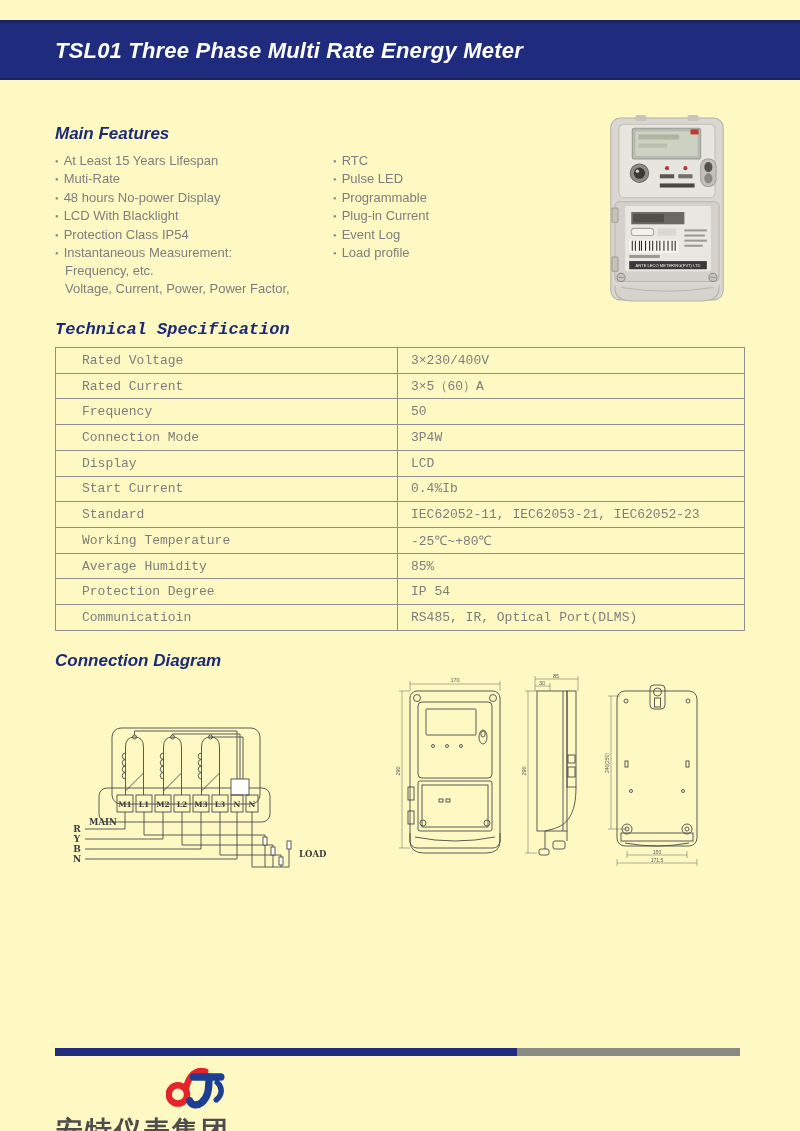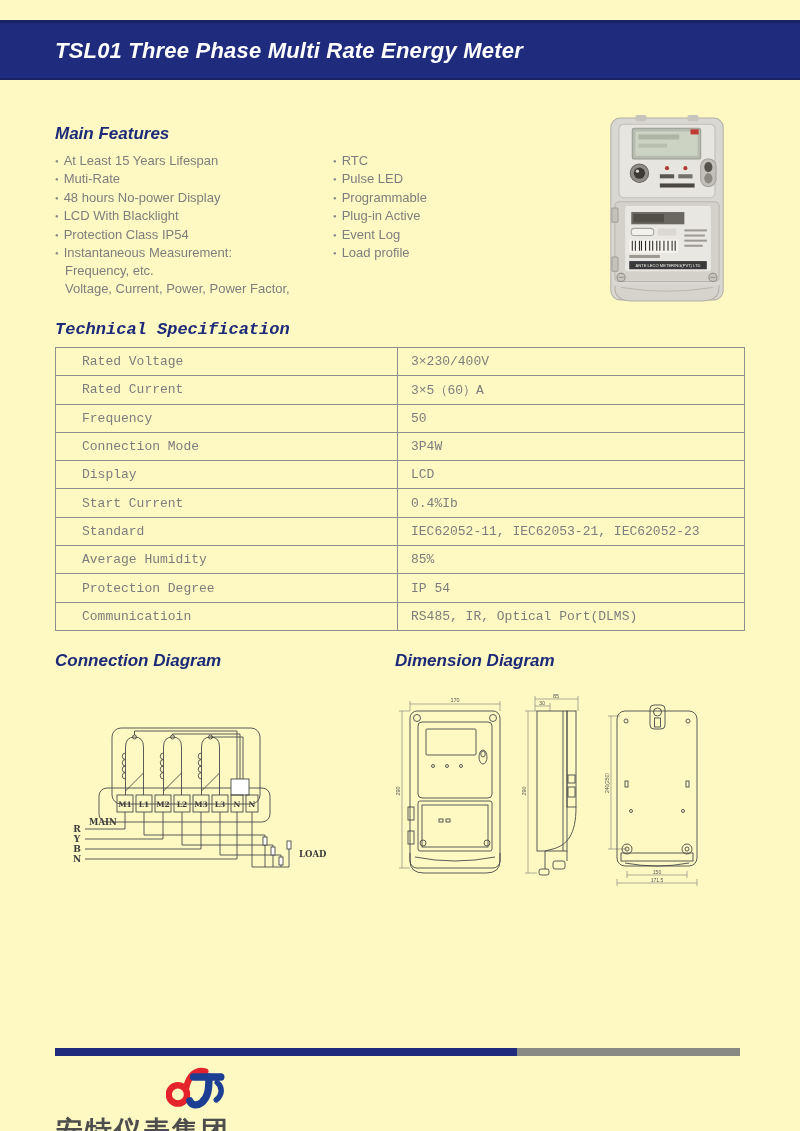--- a/index.html
+++ b/index.html
@@ -86,21 +86,21 @@
           <li class="bullet">LCD With Blacklight</li>
           <li class="bullet">Protection Class IP54</li>
           <li class="bullet">Instantaneous Measurement:</li>
           <li class="cont">Frequency, etc.</li>
           <li class="cont">Voltage, Current, Power, Power Factor,</li>
         </ul>
       <ul id="feat-right" class="feat-col right">
           <li class="bullet">RTC</li>
           <li class="bullet">Pulse LED</li>
           <li class="bullet">Programmable</li>
-          <li class="bullet">Plug-in Active</li>
+          <li class="bullet">Plug-in Current</li>
           <li class="bullet">Event Log</li>
           <li class="bullet">Load profile</li>
         </ul>
     </div>
   </section>
 
   <svg id="product-photo" viewBox="0 0 122 188" width="126" height="192">
     <rect x="6" y="4" width="110" height="178" rx="9" fill="#d9d7d1" stroke="#b3b0a9" stroke-width="1"></rect>
     <rect x="30" y="1" width="11" height="6" rx="2" fill="#c7c4bd"></rect>
     <rect x="81" y="1" width="11" height="6" rx="2" fill="#c7c4bd"></rect>
@@ -197,20 +197,24 @@
           </tr>
           <tr>
             <td class="sl">Start Current</td>
             <td class="sv">0.4%Ib</td>
           </tr>
           <tr>
             <td class="sl">Standard</td>
             <td class="sv">IEC62052-11, IEC62053-21, IEC62052-23</td>
           </tr>
           <tr>
+            <td class="sl">Working Temperature</td>
+            <td class="sv">-25℃~+80℃</td>
+          </tr>
+          <tr>
             <td class="sl">Average Humidity</td>
             <td class="sv">85%</td>
           </tr>
           <tr>
             <td class="sl">Protection Degree</td>
             <td class="sv">IP 54</td>
           </tr>
           <tr>
             <td class="sl">Communicatioin</td>
             <td class="sv">RS485, IR, Optical Port(DLMS)</td>
@@ -291,21 +295,20 @@
       <text class="dtext" font-size="9" x="22" y="141" text-anchor="middle">R</text>
       <text class="dtext" font-size="9" x="22" y="151" text-anchor="middle">Y</text>
       <text class="dtext" font-size="9" x="22" y="161" text-anchor="middle">B</text>
       <text class="dtext" font-size="9" x="22" y="171" text-anchor="middle">N</text>
       <text class="dtext" font-size="8.5" x="34" y="134">MAIN</text>
       <text class="dtext" font-size="8.5" x="244" y="166">LOAD</text>
     </svg>
   </section>
 
   <section id="dimension-section">
-    <h2 class="sec-h">Dimension Diagram</h2>
     <svg class="diagram-svg" viewBox="0 0 315 205" width="315" height="205">
 
       <g class="dthin">
         <line x1="15" y1="13" x2="105" y2="13"></line>
           <line x1="15" y1="10" x2="15" y2="20"></line>
           <line x1="105" y1="10" x2="105" y2="20"></line>
         <line x1="7" y1="20" x2="7" y2="177"></line>
           <line x1="4" y1="20" x2="15" y2="20"></line>
           <line x1="4" y1="177" x2="15" y2="177"></line>
       </g>

